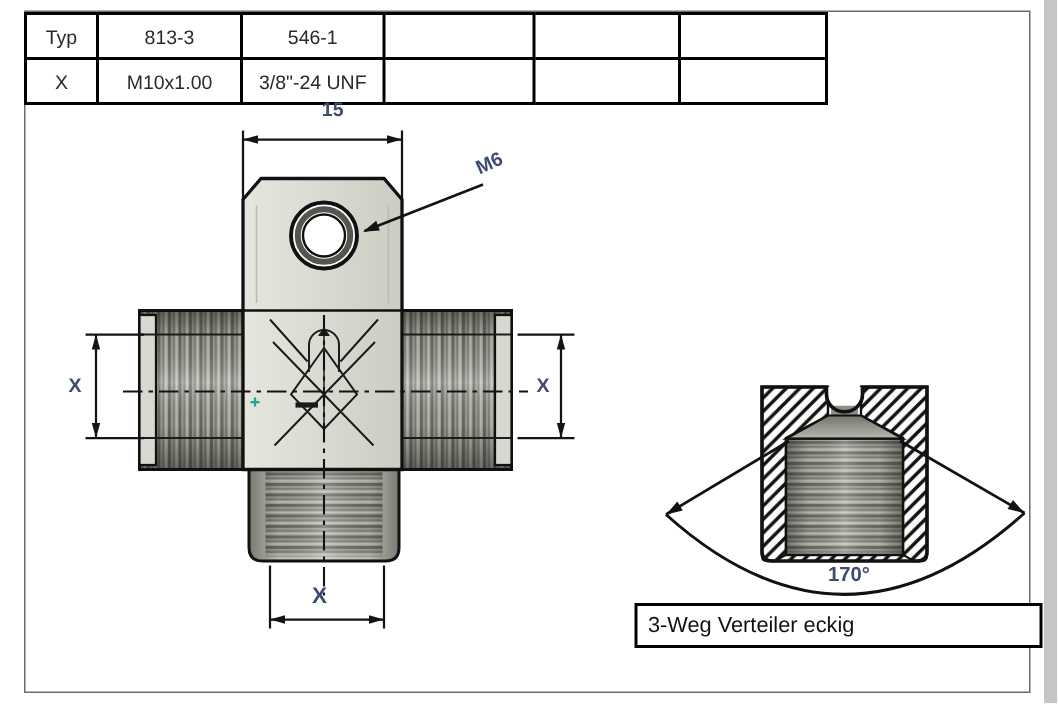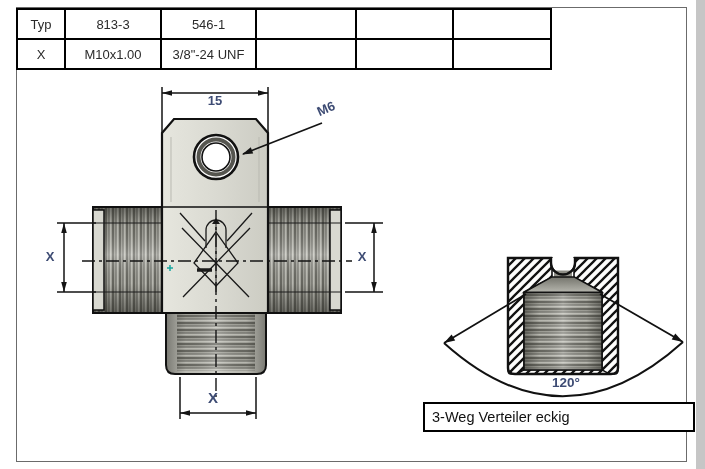--- a/index.html
+++ b/index.html
@@ -189,21 +189,21 @@
       <td>X</td>
       <td>M10x1.00</td>
       <td>3/8"-24 UNF</td>
       <td></td>
       <td></td>
       <td></td>
     </tr>
   </tbody>
     </table>
 
-  <div class="dim" style="left:201px;top:94px;width:28px;">15</div>
+  <div class="dim" style="left:201px;top:66px;width:28px;text-align:right;">15</div>
   <div class="dim" style="left:317px;top:102px;transform:rotate(-24deg);">M6</div>
   <div class="dim" style="left:40px;top:250px;width:20px;">X</div>
   <div class="dim" style="left:352px;top:250px;width:20px;">X</div>
   <div class="dim" style="left:199px;top:390px;width:28px;font-size:15px;">X</div>
-  <div class="dim" style="left:542px;top:376px;width:48px;font-size:13.5px;">120°</div>
+  <div class="dim" style="left:542px;top:376px;width:48px;font-size:13.5px;">170°</div>
 
   <div id="tbox1" class="tbox">3-Weg Verteiler eckig</div>
 </div>
 
 </body></html>

